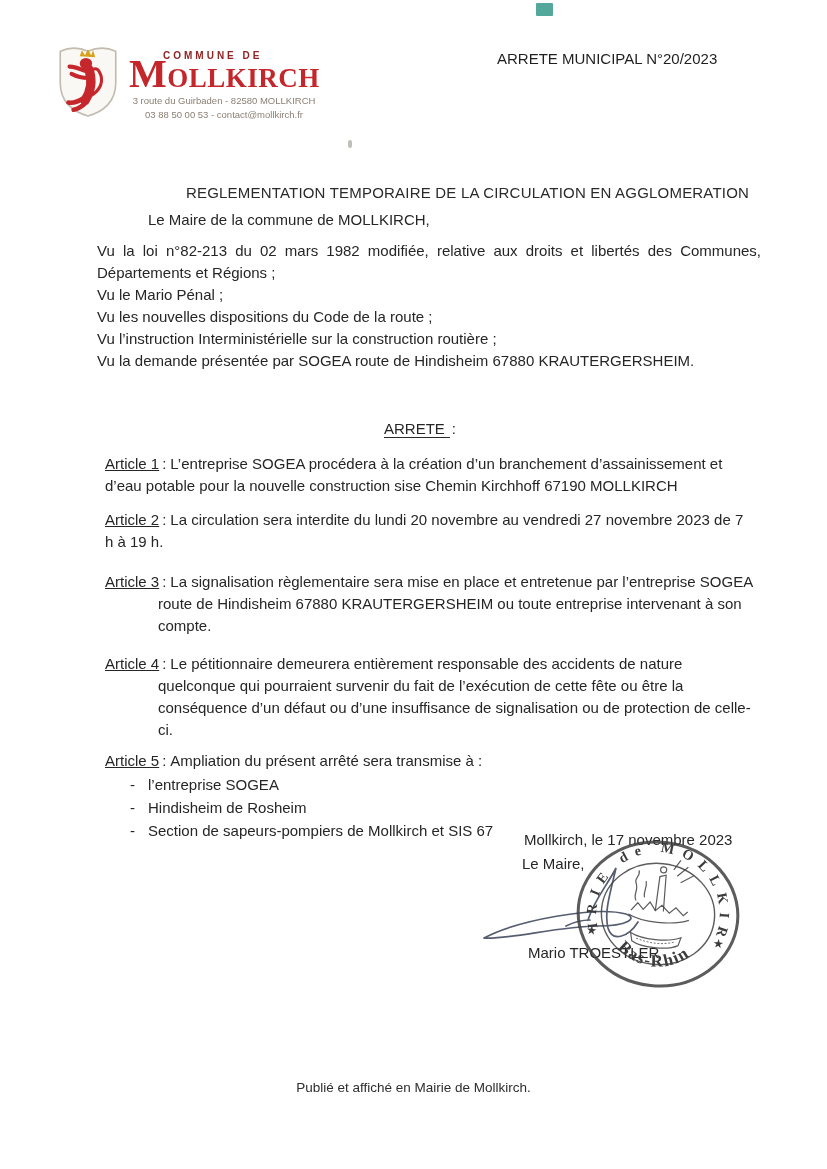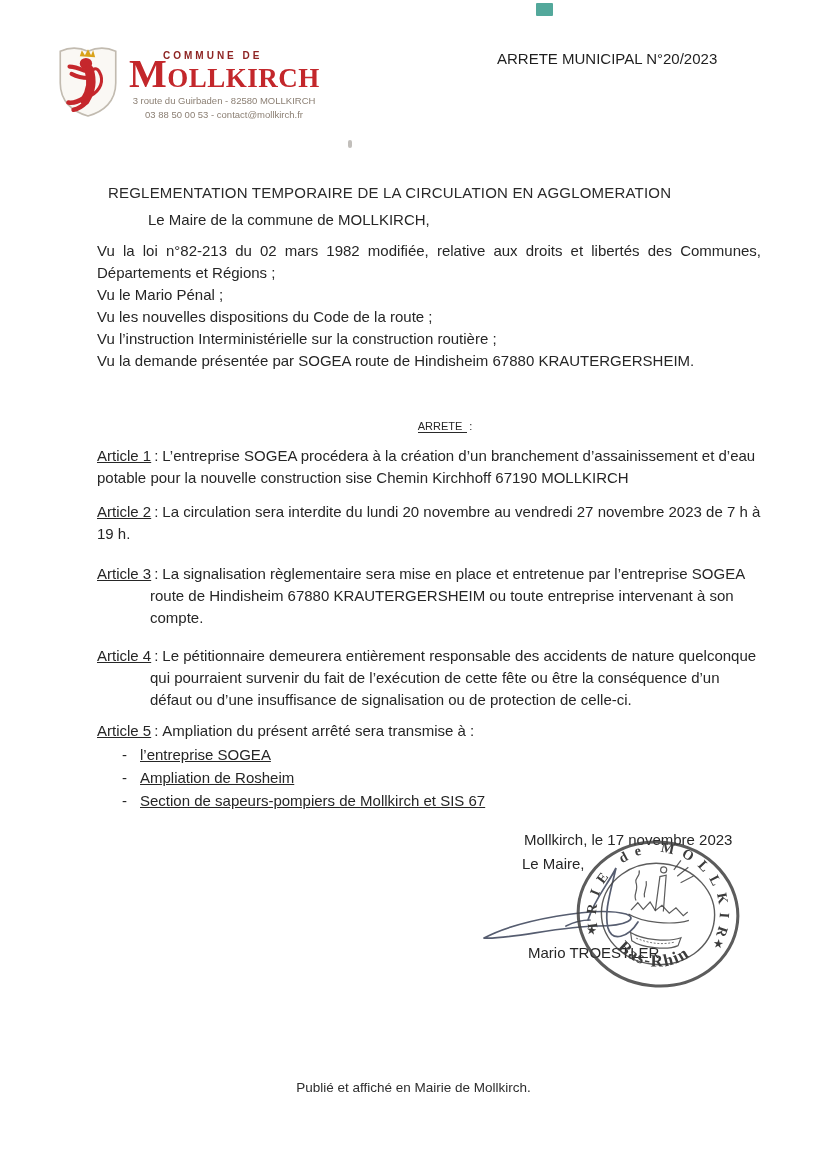--- a/index.html
+++ b/index.html
@@ -24,38 +24,38 @@
     color:#c3272b; letter-spacing:.5px; line-height:30px; margin-top:-2px; }
   .brand-name::first-letter { font-size:40px; }
   .brand-addr { font-size:9.5px; color:#8b7f73; text-align:center; line-height:1.4;
     margin-top:1px; }
 
   
   .arrete-number { position:absolute; left:497px; top:50px; font-size:15px; color:#1f1f1f; }
 
   
   .doc-title { position:absolute; top:184px; left:0; right:0; padding-left:108px;
-    box-sizing:border-box; font-size:15px; letter-spacing:.2px; color:#2a2a2a; }
+    box-sizing:border-box; text-align:center; font-size:15px; letter-spacing:.2px; color:#2a2a2a; }
   .intro { position:absolute; top:211px; left:148px; font-size:15px; }
   .vu { position:absolute; top:240px; left:97px; width:664px; font-size:15px; line-height:22px; }
   .vu .clause { text-align:justify; }
-  .arrete-heading { position:absolute; top:420px; left:113px; width:664px; text-align:center;
-    font-size:11px; font-weight:400; }
+  .arrete-heading { position:absolute; top:420px; left:88px; width:664px; text-align:center;
+    font-size:15px; font-weight:400; }
   .arrete-heading .u { border-bottom:1.2px solid #2a2a2a; padding-right:5px; }
   .arrete-heading .colon { margin-left:2px; }
 
   .articles { position:absolute; top:445px; left:97px; width:664px; font-size:15px; line-height:22px; }
-  .article { margin:0; }
+  .article { margin:8px; }
   .article .label { text-decoration:underline; }
   .article .sep { margin:0 4px 0 3px; }
   .hang { padding-left:53px; text-indent:-53px; }
   .mb12 { margin-bottom:12px; } .mb18 { margin-bottom:18px; }
   .mb16 { margin-bottom:16px; } .mb9 { margin-bottom:9px; }
   .a5-list { margin:1px 0 0 0; padding:0; list-style:none; line-height:23px; }
-  .a5-list li { padding-left:25px;text-decoration:underline; }
+  .a5-list li { padding-left:25px; }
   .a5-list .dash { display:inline-block; width:18px; }
 
   
   .sig-place { position:absolute; left:524px; top:831px; font-size:15px; }
   .sig-title { position:absolute; left:522px; top:855px; font-size:15px; }
   .sig-name  { position:absolute; left:504px; top:944px; font-size:15px;margin-left:24px; }
   .sig-scribble { position:absolute; left:478px; top:862px; }
   .stamp { position:absolute; left:572px; top:838px; transform:rotate(6deg); }
   .stamp text { fill:#3c3c3c; }
   .stamp .ring-text { font-family:"Liberation Serif", serif; font-weight:700;
@@ -127,21 +127,21 @@
     </div>
 
     <div class="article hang mb9">
       <span class="label">Article 4</span><span class="sep">:</span><span>Le pétitionnaire demeurera entièrement responsable des accidents de nature quelconque qui pourraient survenir du fait de l’exécution de cette fête ou être la conséquence d’un défaut ou d’une insuffisance de signalisation ou de protection de celle-ci.</span>
     </div>
 
     <div class="article">
       <span class="label">Article 5</span><span class="sep">:</span><span>Ampliation du présent arrêté sera transmise à :</span>
       <ul class="a5-list">
         <li><span class="dash">-</span><span>l’entreprise SOGEA</span></li>
-        <li><span class="dash">-</span><span>Ampliation de Rosheim</span></li>
+        <li><span class="dash">-</span><span>Hindisheim de Rosheim</span></li>
         <li><span class="dash">-</span><span>Section de sapeurs-pompiers de Mollkirch et SIS 67</span></li>
       </ul>
     </div>
   </div>
 
   <div class="sig-place">Mollkirch, le 17 novembre  2023</div>
   <div class="sig-title">Le Maire,</div>
   <div class="sig-name">Mario TROESTLER</div>
 
   <svg class="sig-scribble" width="175" height="95" viewBox="0 0 175 95">

